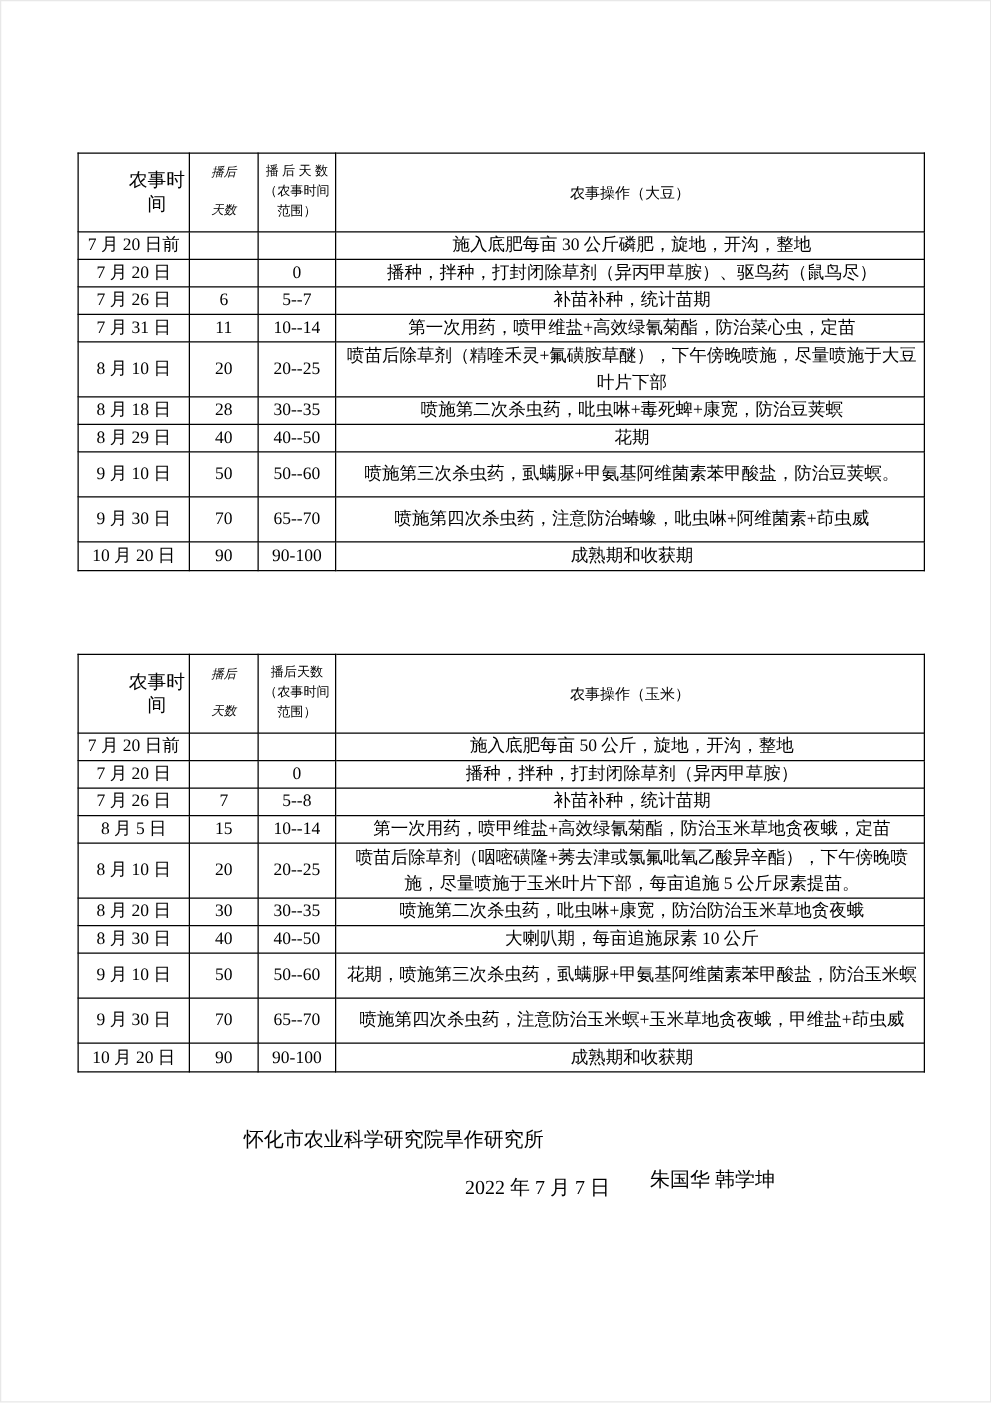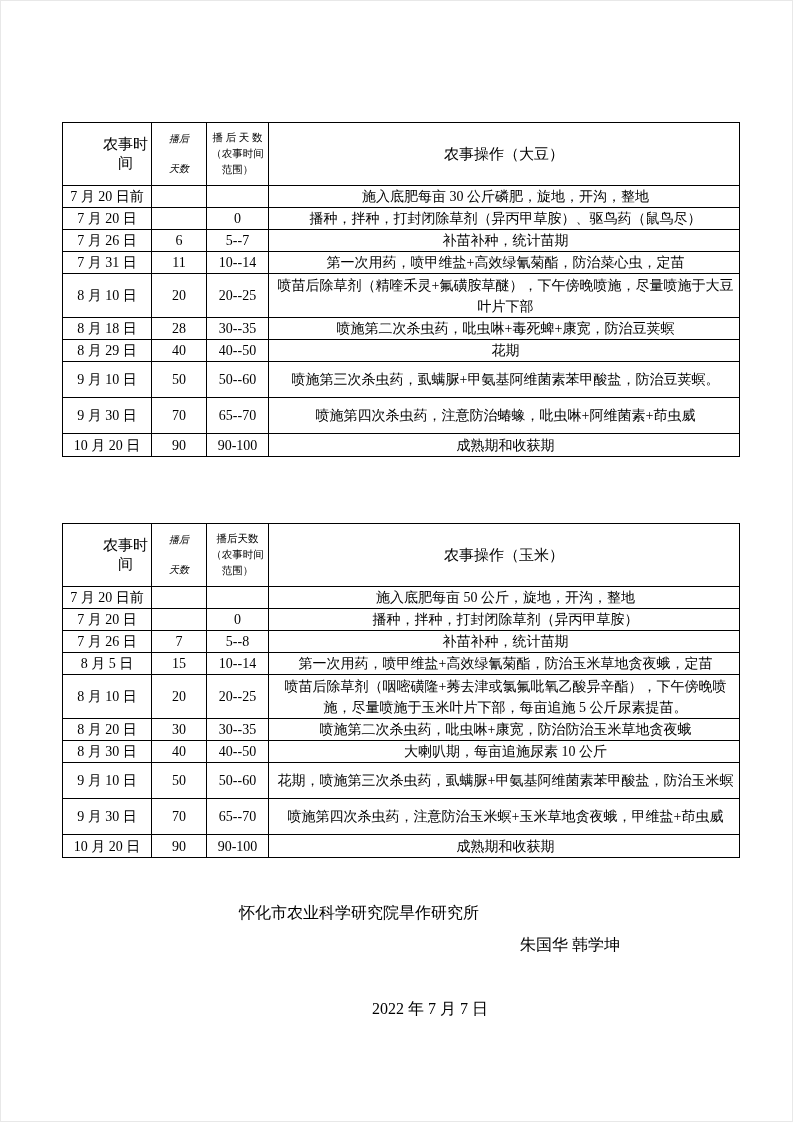--- a/index.html
+++ b/index.html
@@ -31,34 +31,34 @@
     font-weight:normal;
     vertical-align:middle;
     overflow:hidden;
     word-break:break-all;
   }
   .sched thead tr { height:62px; }
   .sched thead th { border-bottom:1.8px solid #000; text-align:center; }
   th.h-time      { font-size:15px;padding-left:38px; }
   th.h-days      { font-size:10px; white-space:pre-line; line-height:30px;font-style:italic; }
   th.h-range     { font-size:10.5px; white-space:pre-line; line-height:16px; padding:2px 3px; }
-  th.h-operation { font-size:15px; }
+  th.h-operation { font-size:12px; }
   .sched td { font-size:14px; line-height:21px; padding:0; }
   td.c-date, td.c-days, td.c-range { text-align:center; }
   td.c-operation { text-align:center; padding:0 4px 0 7px; }
   .footer-line {
     position:absolute;
     font-size:16px;
     line-height:20px;
     white-space:nowrap;
   }
-  #footer-line-1 { left:195px; top:903px;margin-left:44px; }
+  #footer-line-1 { left:195px; top:903px; }
   #footer-line-2 { left:520px; top:935px; }
   #footer-line-3 { left:185px; top:966px; }
-  #footer-line-4 { left:372px; top:999px;text-align:center; }
+  #footer-line-4 { left:372px; top:941px;text-align:center; }
 </style>
 </head>
 <body>
 
 <div class="page">
 
   <table class="sched" id="table-soybean">
     <colgroup>
       <col style="width:89px">
         <col style="width:55px">

